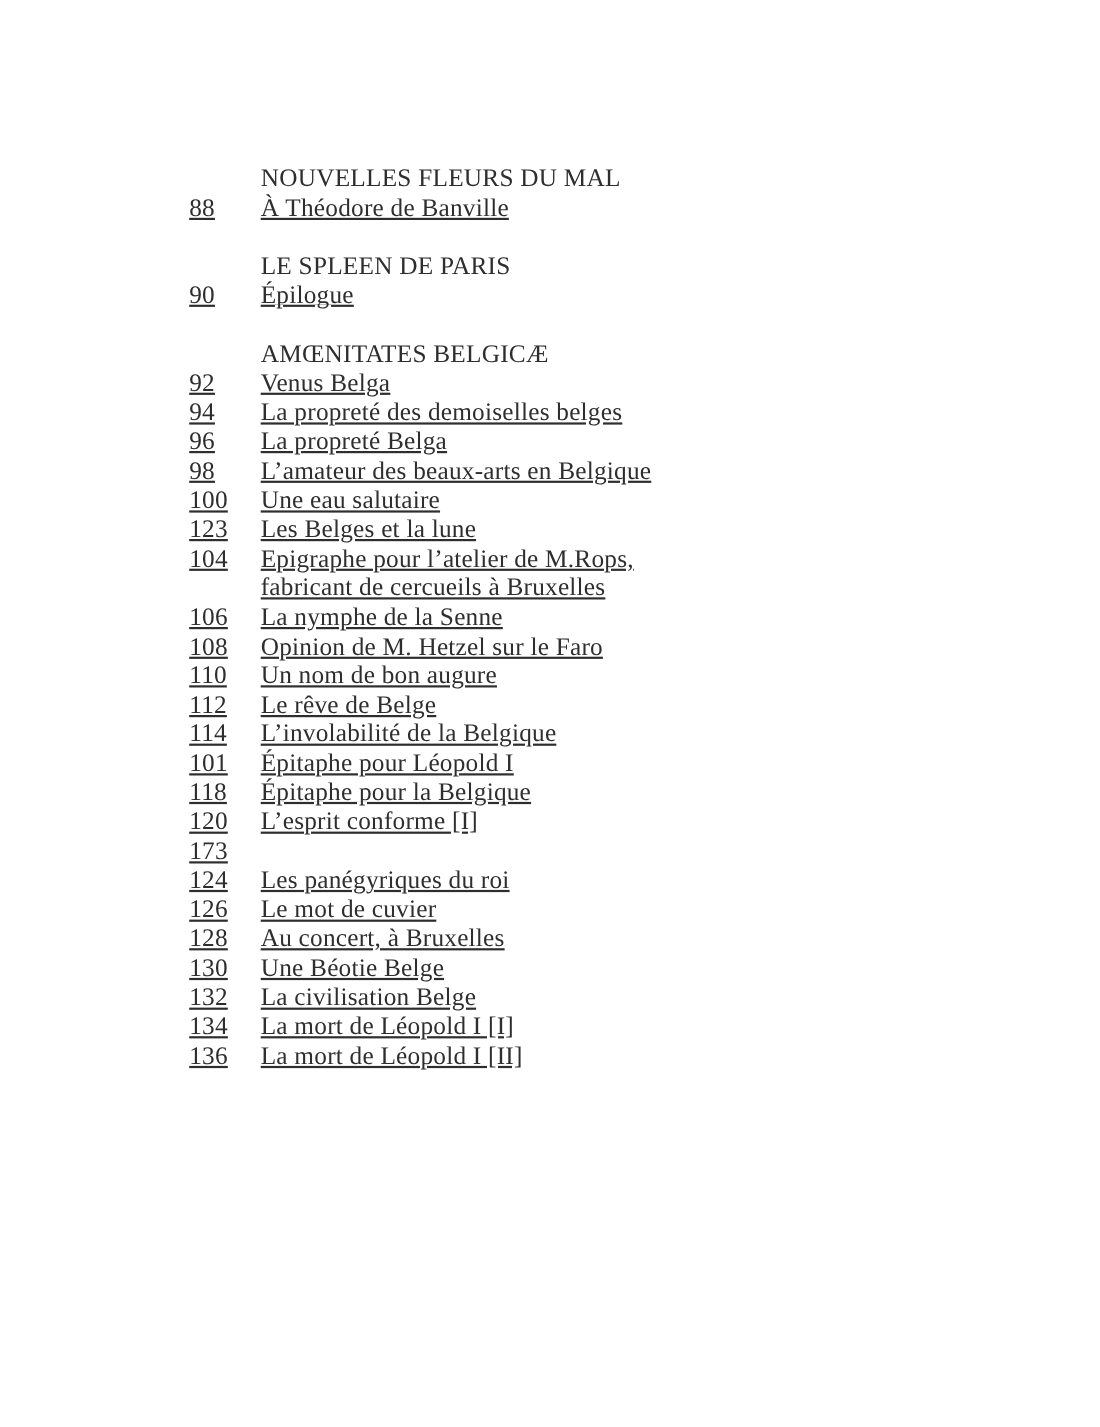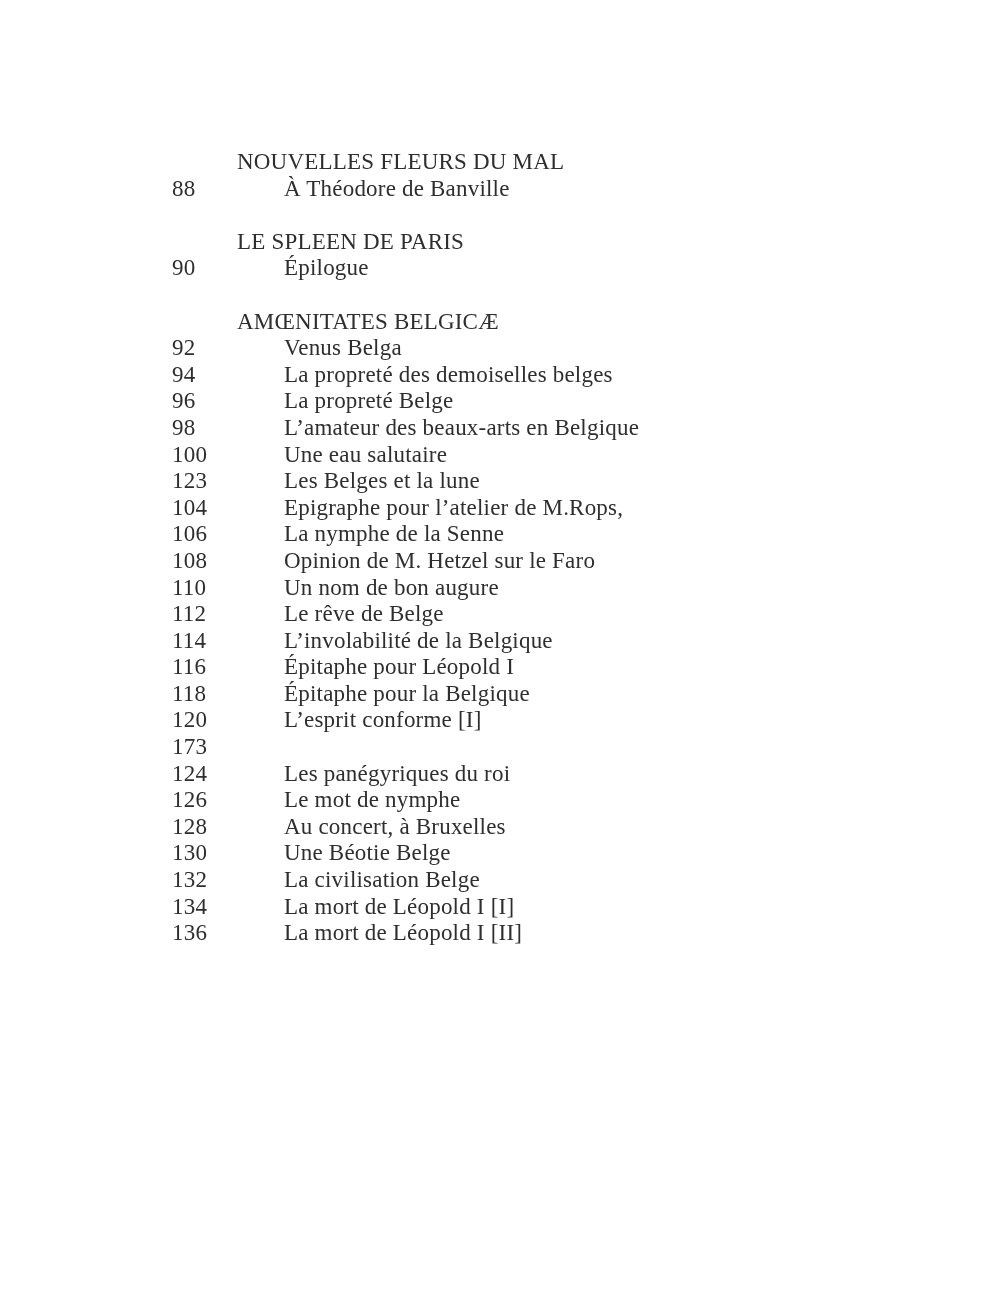--- a/index.html
+++ b/index.html
@@ -23,26 +23,26 @@
     line-height: 26.6px;
     color: #2e2e2e;
     letter-spacing: 0.2px;
   }
   .toc-section { margin-top: 26.6px; }
   .toc-section:first-child { margin-top: 0; }
   .section-heading {
     margin-left: 65px;      
     white-space: nowrap;
   }
-  .toc-entry { display: flex; align-items: flex-start; }
+  .toc-entry { display: flex; align-items: flex-start; text-decoration: underline; }
   .entry-num {
     flex: 0 0 65px;         
     white-space: nowrap;
   }
-  .entry-titles { flex: 1; margin-left: 47px; }
+  .entry-titles { flex: 1; }
   .entry-title, .entry-title-line2 { white-space: nowrap; }
 </style>
 </head>
 <body>
 
 <div class="page">
   <div class="toc">
 
     <div class="toc-section">
       <div class="section-heading">NOUVELLES FLEURS DU MAL</div>
@@ -66,38 +66,39 @@
       <div class="toc-entry">
         <span class="entry-num">92</span>
         <span class="entry-titles"><span class="entry-title">Venus Belga</span></span>
       </div>
       <div class="toc-entry">
         <span class="entry-num">94</span>
         <span class="entry-titles"><span class="entry-title">La propreté des demoiselles belges</span></span>
       </div>
       <div class="toc-entry">
         <span class="entry-num">96</span>
-        <span class="entry-titles"><span class="entry-title">La propreté Belge</span></span>
+        <span class="entry-titles"><span class="entry-title">La propreté Belga</span></span>
       </div>
       <div class="toc-entry">
         <span class="entry-num">98</span>
         <span class="entry-titles"><span class="entry-title">L’amateur des beaux-arts en Belgique</span></span>
       </div>
       <div class="toc-entry">
         <span class="entry-num">100</span>
         <span class="entry-titles"><span class="entry-title">Une eau salutaire</span></span>
       </div>
       <div class="toc-entry">
         <span class="entry-num">123</span>
         <span class="entry-titles"><span class="entry-title">Les Belges et la lune</span></span>
       </div>
       <div class="toc-entry">
         <span class="entry-num">104</span>
         <span class="entry-titles">
           <span class="entry-title">Epigraphe pour l’atelier de M.Rops,</span>
+          <div class="entry-title-line2">fabricant de cercueils à Bruxelles</div>
         </span>
       </div>
       <div class="toc-entry">
         <span class="entry-num">106</span>
         <span class="entry-titles"><span class="entry-title">La nymphe de la Senne</span></span>
       </div>
       <div class="toc-entry">
         <span class="entry-num">108</span>
         <span class="entry-titles"><span class="entry-title">Opinion de M. Hetzel sur le Faro</span></span>
       </div>
@@ -107,41 +108,41 @@
       </div>
       <div class="toc-entry">
         <span class="entry-num">112</span>
         <span class="entry-titles"><span class="entry-title">Le rêve de Belge</span></span>
       </div>
       <div class="toc-entry">
         <span class="entry-num">114</span>
         <span class="entry-titles"><span class="entry-title">L’involabilité de la Belgique</span></span>
       </div>
       <div class="toc-entry">
-        <span class="entry-num">116</span>
+        <span class="entry-num">101</span>
         <span class="entry-titles"><span class="entry-title">Épitaphe pour Léopold I</span></span>
       </div>
       <div class="toc-entry">
         <span class="entry-num">118</span>
         <span class="entry-titles"><span class="entry-title">Épitaphe pour la Belgique</span></span>
       </div>
       <div class="toc-entry">
         <span class="entry-num">120</span>
         <span class="entry-titles"><span class="entry-title">L’esprit conforme [I]</span></span>
       </div>
       <div class="toc-entry">
         <span class="entry-num">173</span>
       </div>
       <div class="toc-entry">
         <span class="entry-num">124</span>
         <span class="entry-titles"><span class="entry-title">Les panégyriques du roi</span></span>
       </div>
       <div class="toc-entry">
         <span class="entry-num">126</span>
-        <span class="entry-titles"><span class="entry-title">Le mot de nymphe</span></span>
+        <span class="entry-titles"><span class="entry-title">Le mot de cuvier</span></span>
       </div>
       <div class="toc-entry">
         <span class="entry-num">128</span>
         <span class="entry-titles"><span class="entry-title">Au concert, à Bruxelles</span></span>
       </div>
       <div class="toc-entry">
         <span class="entry-num">130</span>
         <span class="entry-titles"><span class="entry-title">Une Béotie Belge</span></span>
       </div>
       <div class="toc-entry">

